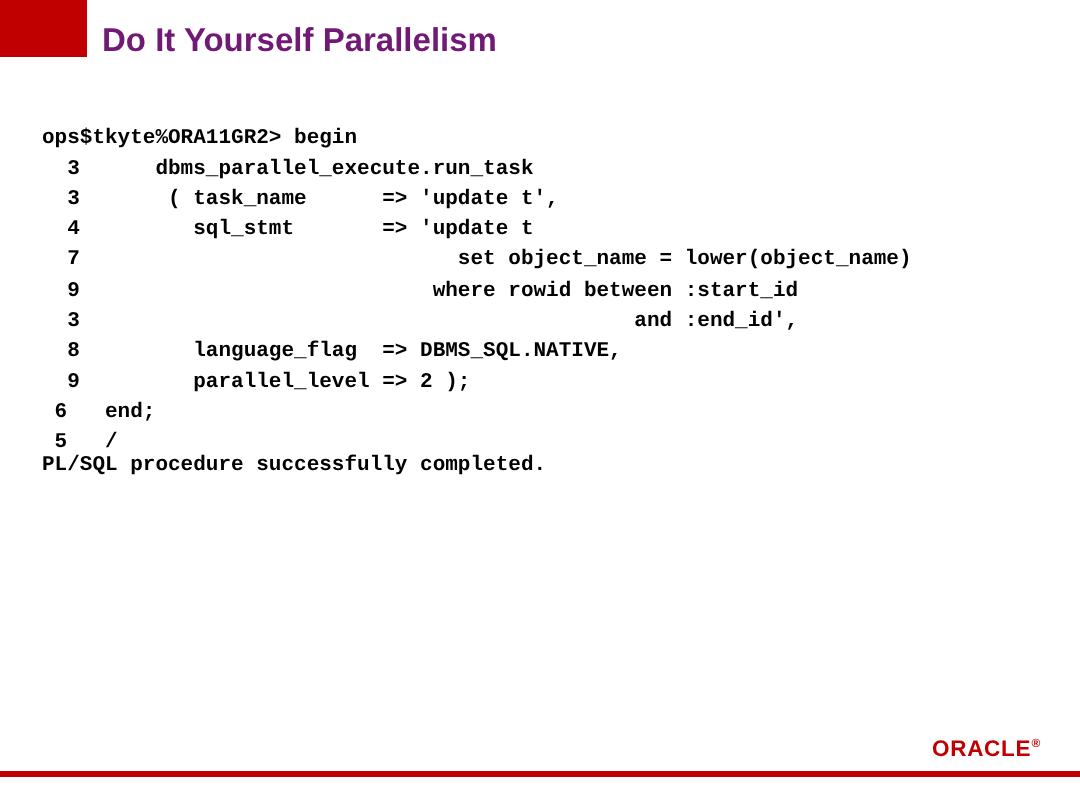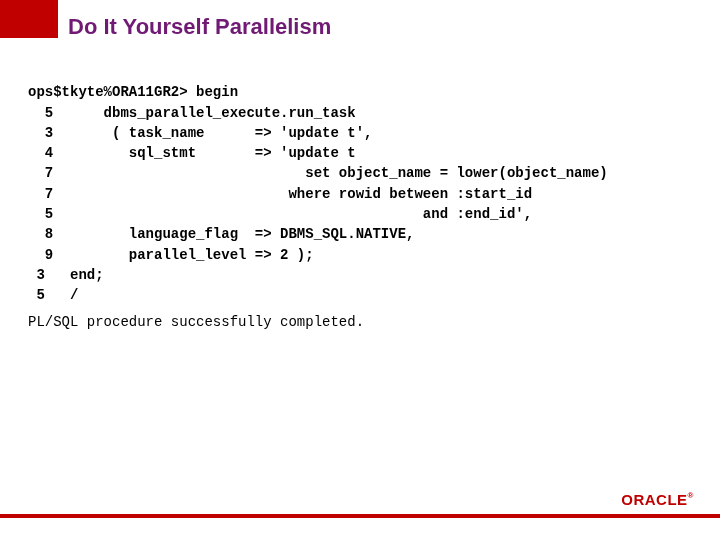--- a/index.html
+++ b/index.html
@@ -33,25 +33,25 @@
     left: 28px;
     font-family: "Courier New", monospace;
     font-size: 14px;
     font-weight: bold;
     line-height: 1.45;
     color: #000;
     white-space: pre;
   }
   .status-line {
     position: absolute;
-    top: 314px;
+    top: 302px;
     left: 28px;
     font-family: "Courier New", monospace;
     font-size: 14px;
-    font-weight: normal;
+    font-weight: bold;
     color: #000;
   }
   .footer-bar {
     position: absolute;
     bottom: 22px;
     left: 0;
     width: 720px;
     height: 4px;
     background: #c00000;
   }
@@ -72,29 +72,29 @@
 </style>
 </head>
 <body>
 
 <div class="red-block"></div>
 
 <div class="title">Do It Yourself Parallelism</div>
 
 <div class="code-block">
 <span>ops$tkyte%ORA11GR2&gt; begin</span>
-<span>  5      dbms_parallel_execute.run_task</span>
+<span>  3      dbms_parallel_execute.run_task</span>
 <span>  3       ( task_name      =&gt; 'update t',</span>
 <span>  4         sql_stmt       =&gt; 'update t</span>
 <span>  7                              set object_name = lower(object_name)</span>
-<span>  7                            where rowid between :start_id</span>
-<span>  5                                            and :end_id',</span>
+<span>  9                            where rowid between :start_id</span>
+<span>  3                                            and :end_id',</span>
 <span>  8         language_flag  =&gt; DBMS_SQL.NATIVE,</span>
 <span>  9         parallel_level =&gt; 2 );</span>
-<span> 3   end;</span>
+<span> 6   end;</span>
 <span> 5   /</span>
 </div>
 
 <div class="status-line">PL/SQL procedure successfully completed.</div>
 
 <div class="footer-bar"></div>
 
 <div class="oracle-logo">
   <span>ORACLE</span><span class="reg">®</span>
 </div>

